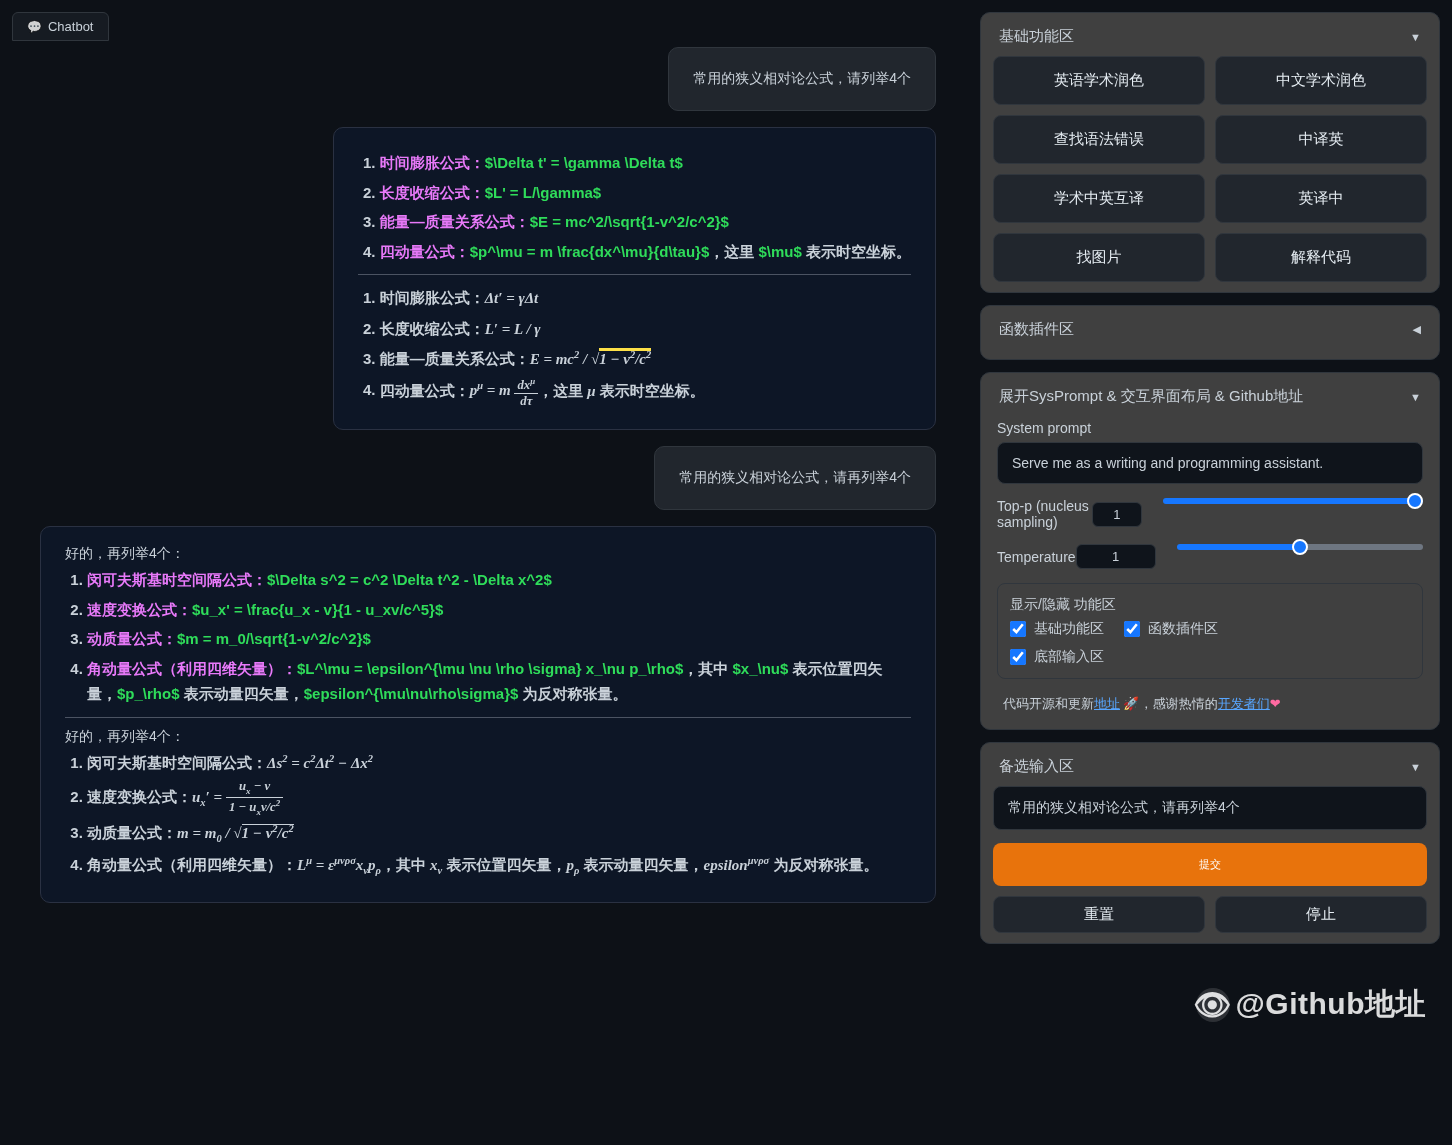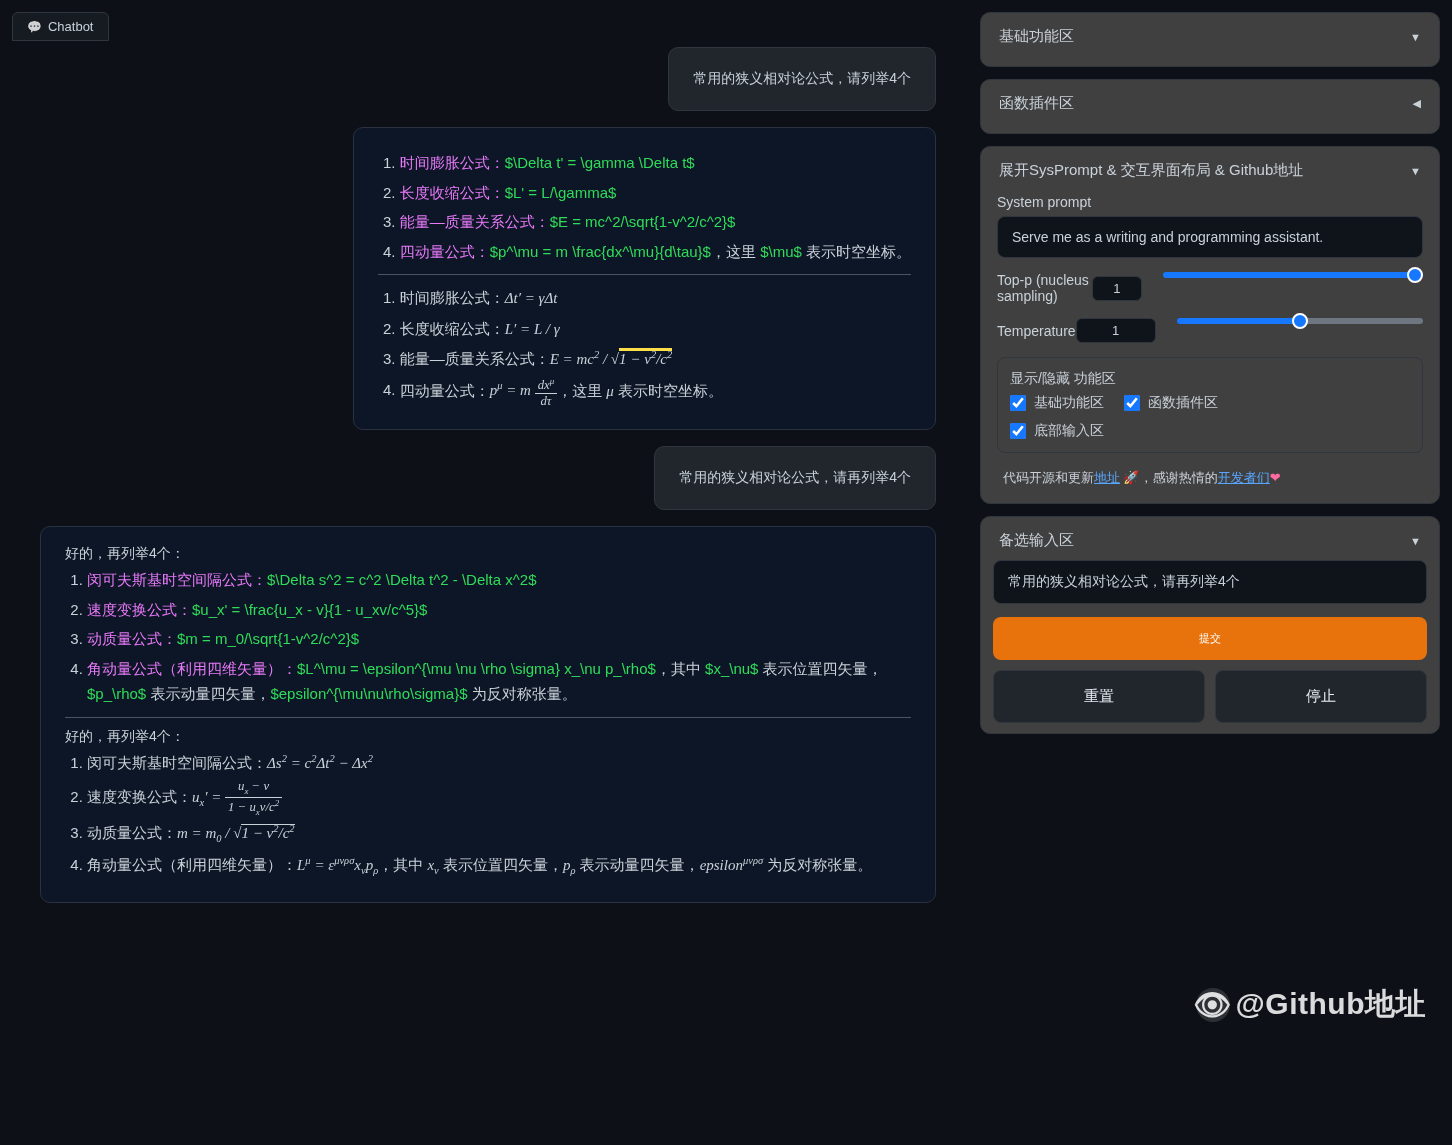--- a/index.html
+++ b/index.html
@@ -48,21 +48,21 @@
   padding: 22px 24px;
   margin: 0 28px;
 }
 .msg-bot {
   background: #0d1626;
   border: 1px solid #2a3142;
   border-radius: 10px;
   padding: 18px 24px;
   margin: 0 28px;
 }
-.msg-bot ol { padding-left: 22px; }
+.msg-bot ol { padding-left: 22px; font-weight: bold; }
 .msg-bot li { margin: 4px 0; line-height: 1.7; font-size: 15px;}
 .latexsrc { color: #2fdc5a; }
 .fname { color: #e879f9; }
 .divider { border: none; border-top: 1px solid #4b5362; margin: 10px 0; }
 .math { font-style: italic; font-family: Georgia, "Times New Roman", serif; }
 sup, sub { font-size: .7em; font-style: italic; }
 .frac { display: inline-block; vertical-align: middle; text-align: center; font-size: .85em; line-height:1;}
 .frac .num { display: block; border-bottom: 1px solid #c9d1d9; padding: 0 3px 1px; }
 .frac .den { display: block; padding: 1px 3px 0; }
 
@@ -140,21 +140,21 @@
 
 .alt-input { padding: 10px 12px; }
 .alt-input textarea { min-height: 44px; }
 .btn-submit {
   width: 100%; background: #e8730c; border: none; border-radius: 8px;
   padding: 14px 0; color: #fff; font-size: 11px; cursor: pointer; margin-top: 10px;
 }
 .btn-row-small { display: flex; gap: 10px; margin-top: 10px; }
 .btn-secondary {
   flex: 1; background: #21262d; border: 1px solid #30363d; border-radius: 8px;
-  padding: 16px 0; color: #e6edf3; font-size: 15px; cursor: pointer; text-align: center;
+  padding: 8px 0; color: #e6edf3; font-size: 15px; cursor: pointer; text-align: center;
 }
 
 .watermark {
   position: fixed; right: 26px; bottom: 120px; font-size: 30px; font-weight: 600;
   color: rgba(255,255,255,.85); pointer-events: none; letter-spacing: .5px;
   display: flex; align-items: center; gap: 6px;
 }
 .wm-logo { width: 34px; height: 34px; border-radius: 50%; background: #fff2; display: inline-flex; align-items: center; justify-content: center; }
 </style>
 </head>
@@ -215,20 +215,30 @@
   </div>
 </div>
 
 <div class="right-col">
 
   <div class="panel">
     <div class="panel-head">
       <span>基础功能区</span>
       <span class="caret">▼</span>
     </div>
+    <div class="btn-grid" id="basic-btns">
+        <div class="func-btn">英语学术润色</div>
+        <div class="func-btn">中文学术润色</div>
+        <div class="func-btn">查找语法错误</div>
+        <div class="func-btn">中译英</div>
+        <div class="func-btn">学术中英互译</div>
+        <div class="func-btn">英译中</div>
+        <div class="func-btn">找图片</div>
+        <div class="func-btn">解释代码</div>
+      </div>
   </div>
 
   <div class="panel panel-collapsed">
     <div class="panel-head">
       <span>函数插件区</span>
       <span class="caret">◀</span>
     </div>
   </div>
 
   <div class="panel">

